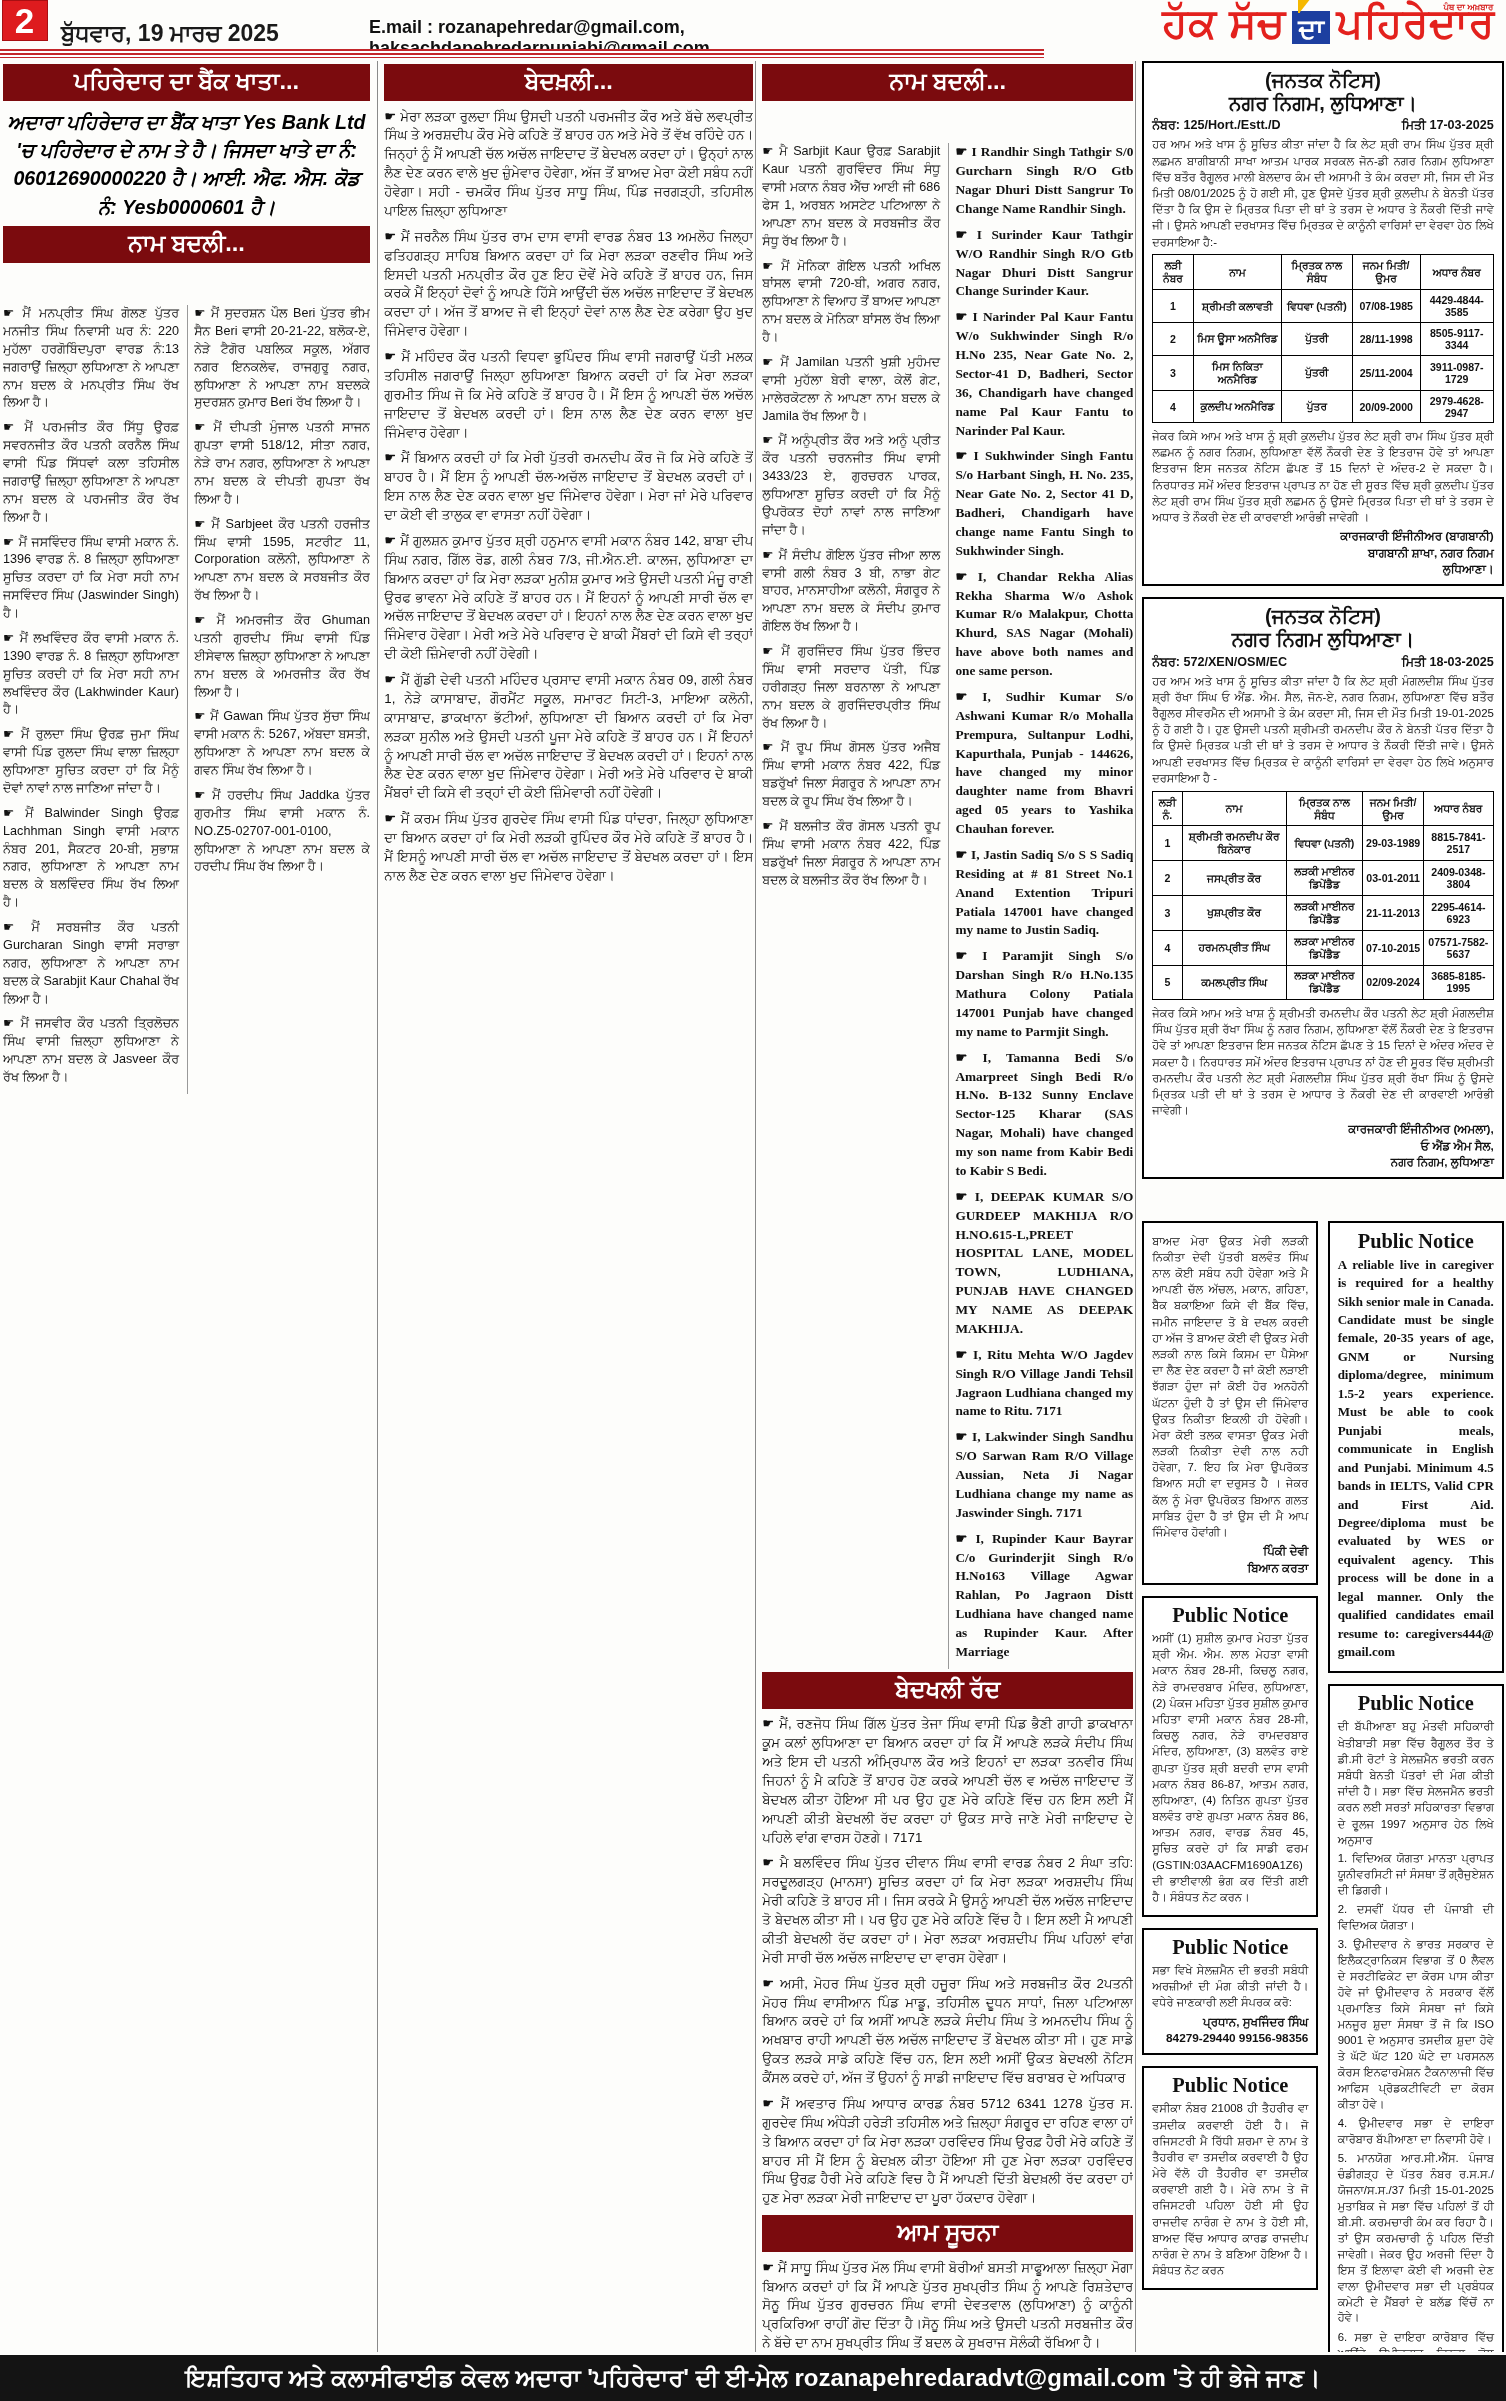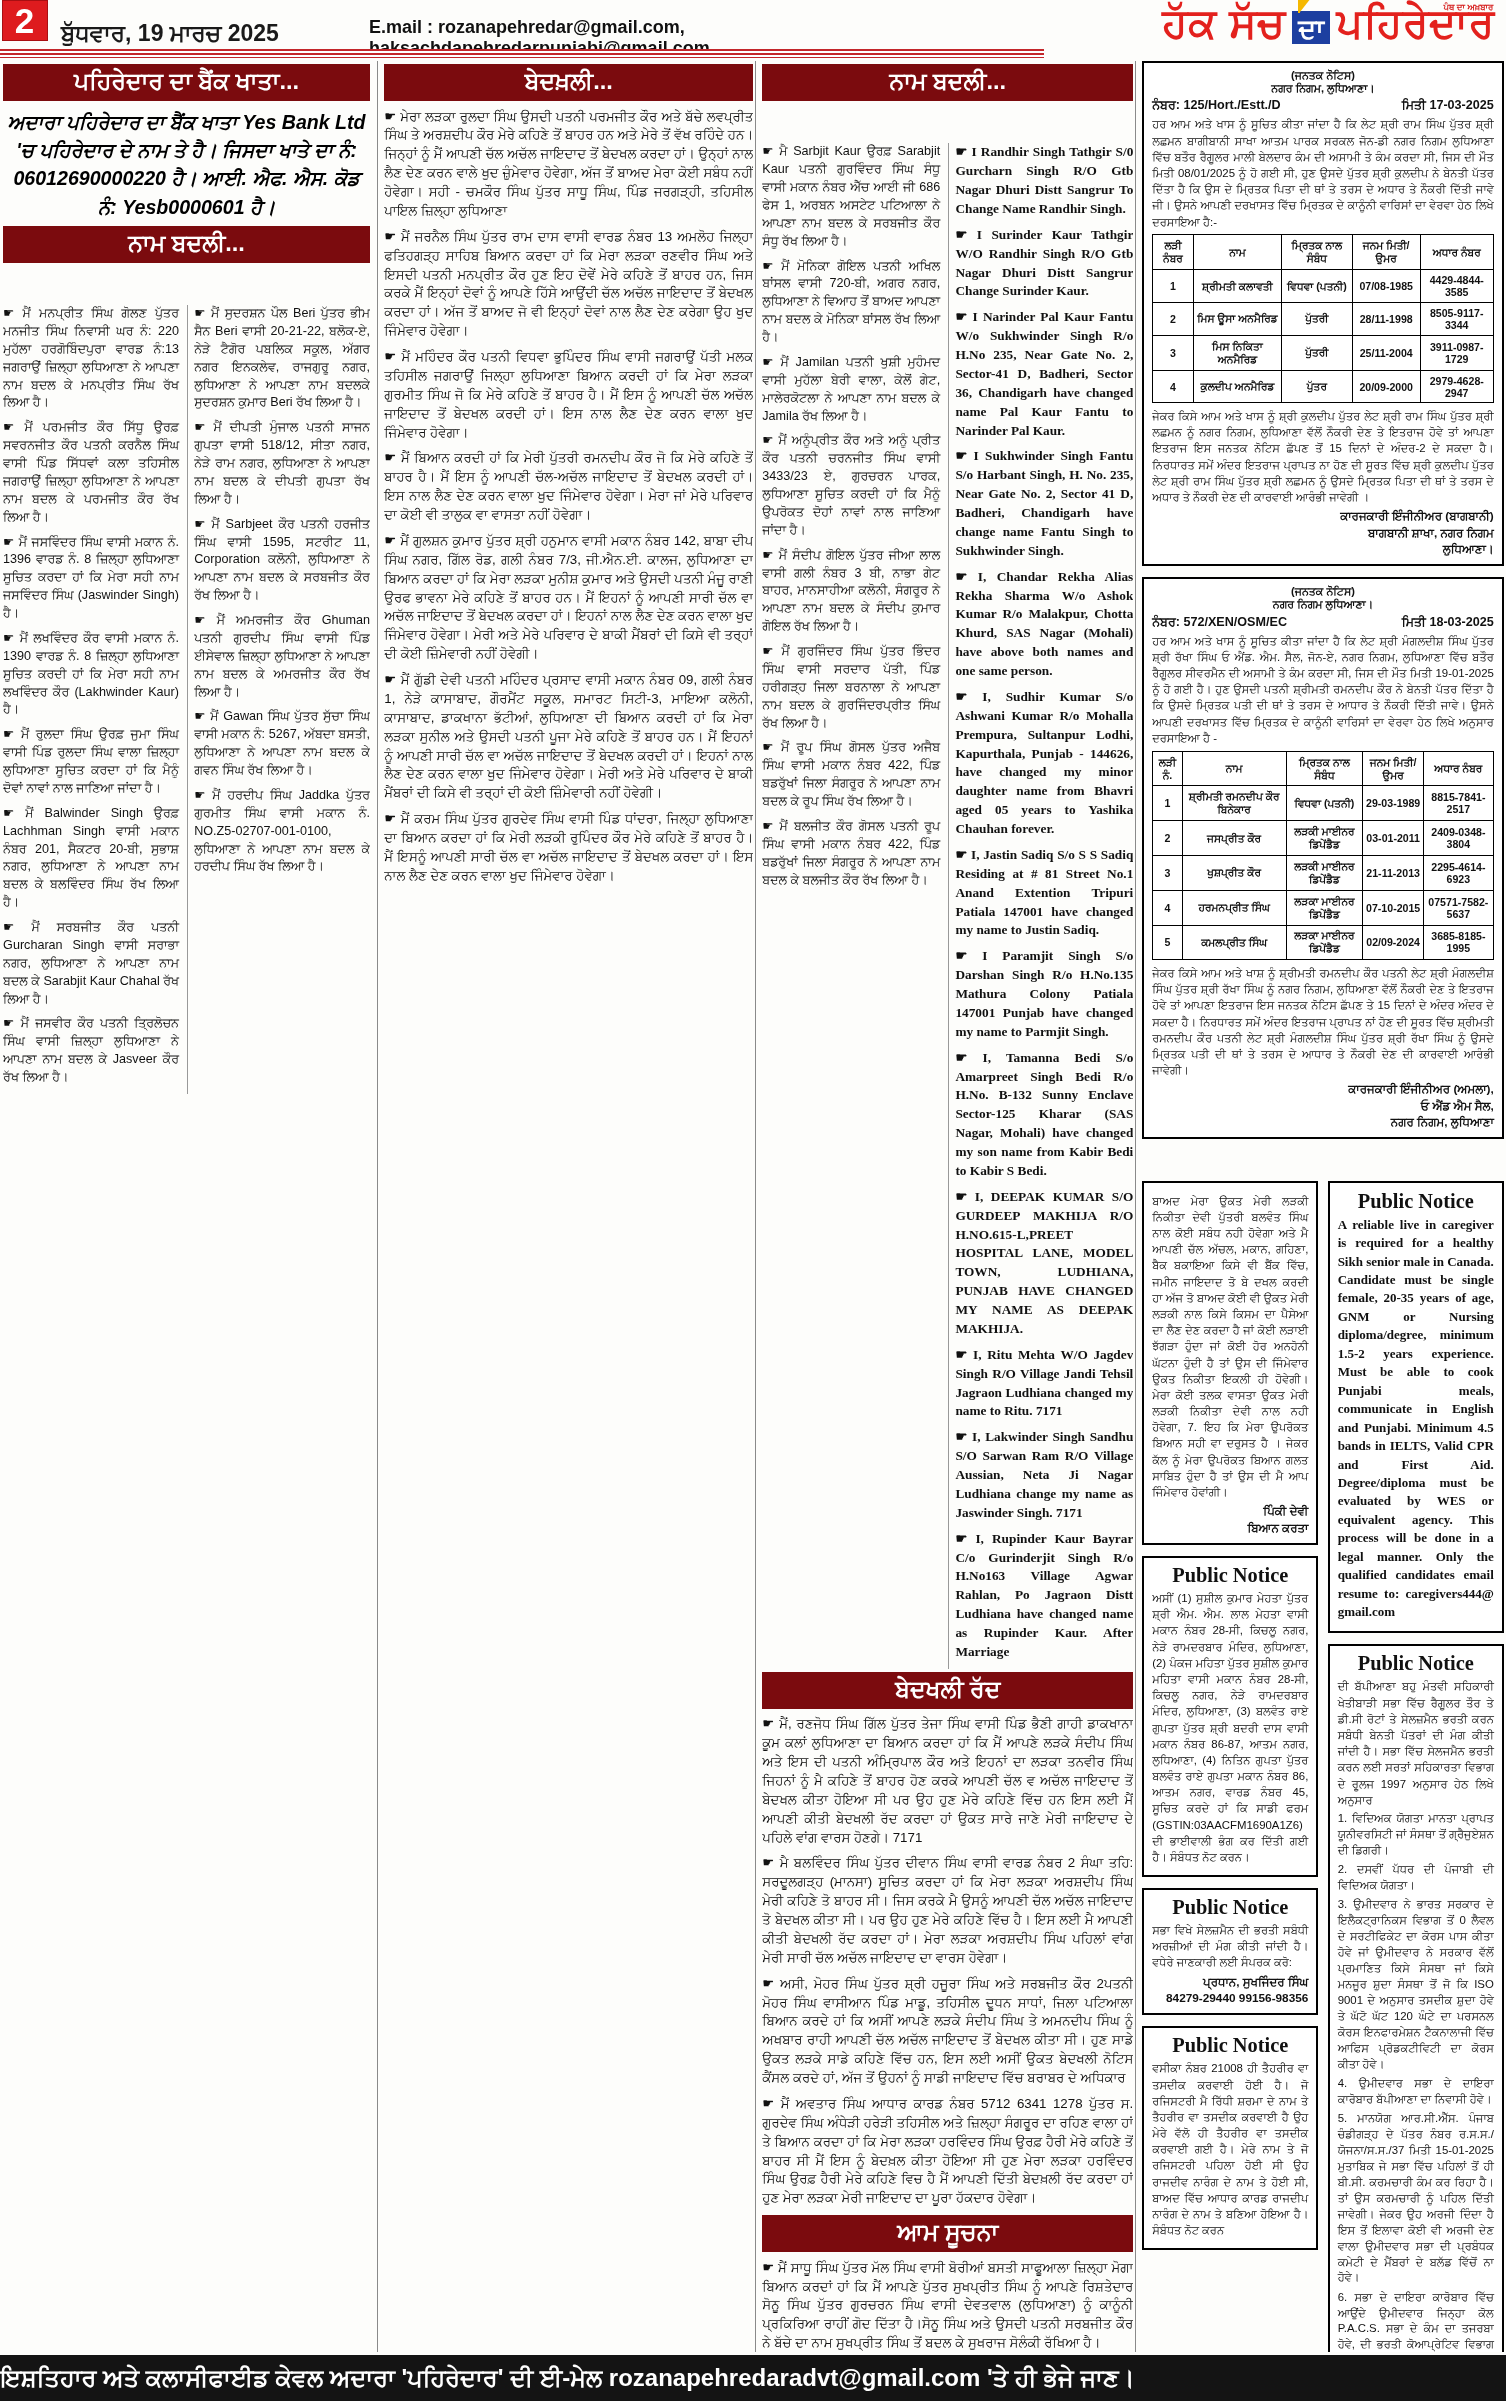--- a/index.html
+++ b/index.html
@@ -49,35 +49,35 @@
   .two-col > div{flex:1 1 0;min-width:0;}
   .subcol-rule{border-left:0.8px solid #999;padding-left:6.3px;}
   .ad{font-size:12.6px;line-height:1.42;text-align:justify;margin:0 0 7px 0;}
   .ad::before{content:"\261B\00a0 ";font-weight:bold;}
   .ad-en{font-family:"Liberation Serif","DejaVu Serif",serif;font-size:13.3px;font-weight:bold;}
   .wide .ad{font-size:13.3px;}
   
   .nbox{border:2.4px solid #000;padding:6.3px 7.9px;margin:0 1.6px 11px 0;background:#fff;}
   .nbox h3{margin:0 0 3.1px 0;text-align:center;font-size:16.5px;}
   .nbox h3.serif{font-family:"Liberation Serif","DejaVu Serif",serif;font-size:20.4px;}
-  .nbox .small-title{text-align:center;font-size:11px;font-weight:bold;margin:0;}
+  .nbox .small-title{text-align:center;font-size:20px;font-weight:bold;margin:0;}
   .refline{display:flex;justify-content:space-between;font-weight:bold;font-size:12.6px;margin:3.1px 0;}
   .nbody{font-size:11.4px;line-height:1.42;text-align:justify;margin:3.1px 0;}
   .nbody.serif{font-family:"Liberation Serif","DejaVu Serif",serif;font-size:13px;font-weight:bold;}
   .sig{ text-align:right;font-weight:bold;font-size:11.8px;line-height:1.4;}
   .sig div{margin:0;}
   table.heirs{width:100%;border-collapse:collapse;margin:4.7px 0;}
   table.heirs th,table.heirs td{
     border:1.6px solid #000;font-size:10.6px;text-align:center;padding:3.9px 1.6px;font-weight:bold;
   }
   .points p{font-size:11.4px;line-height:1.4;text-align:justify;margin:0 0 3.1px 0;}
   
   .footer-bar{
     position:absolute;left:0;bottom:0;width:1506px;height:46px;background:#141414;
-    color:#fff;display:flex;align-items:center;
+    color:#fff;display:flex;align-items:center;justify-content:center;
     font-size:24px;font-weight:bold;
   }
 </style>
 </head>
 <body>
 
 <div class="masthead">
   <div class="pagenum-box">2</div>
   <div class="issue-date">ਬੁੱਧਵਾਰ, 19 ਮਾਰਚ 2025</div>
   <div class="email-line">E.mail : rozanapehredar@gmail.com, haksachdapehredarpunjabi@gmail.com</div>

